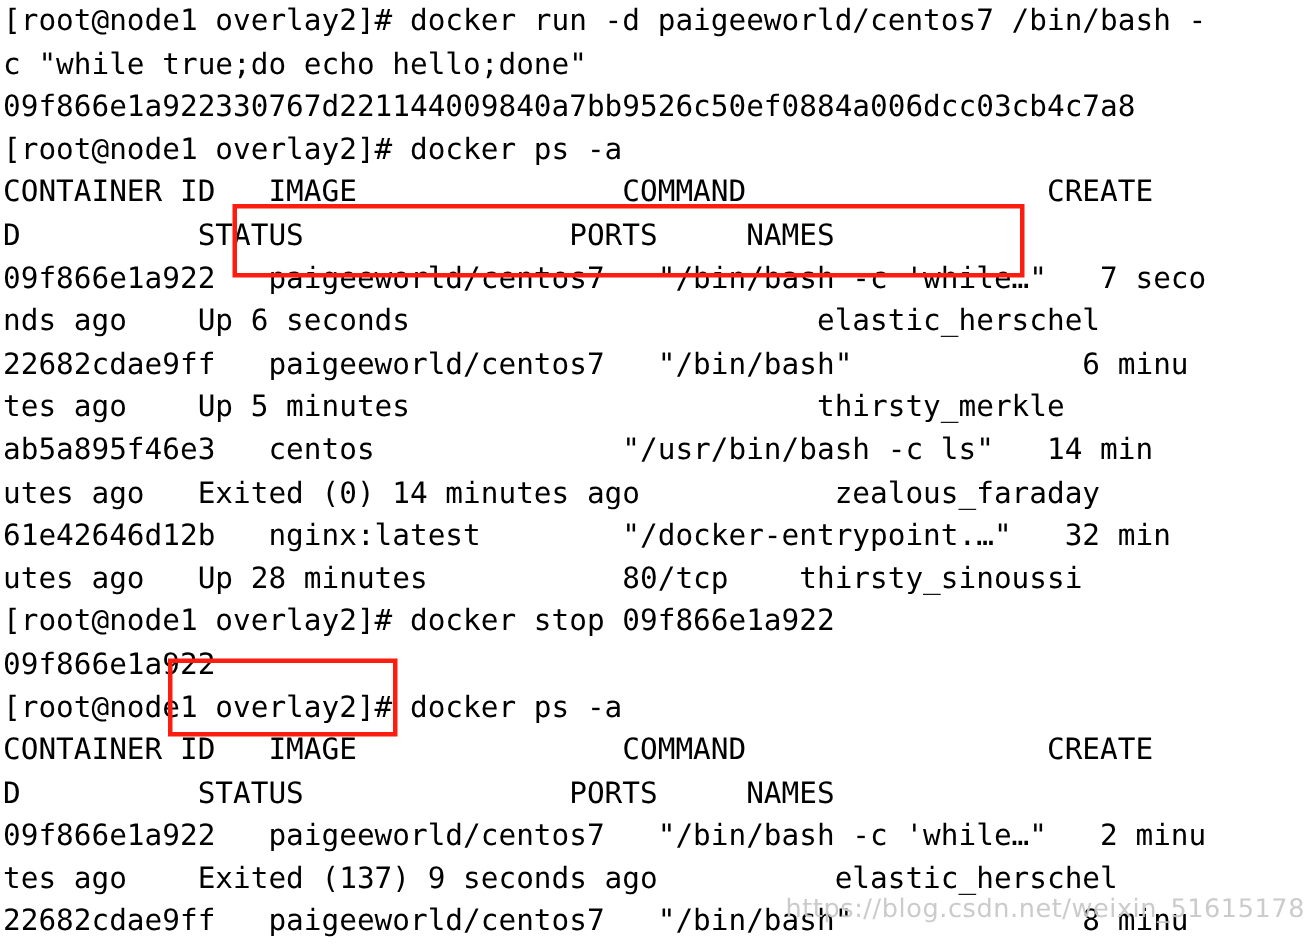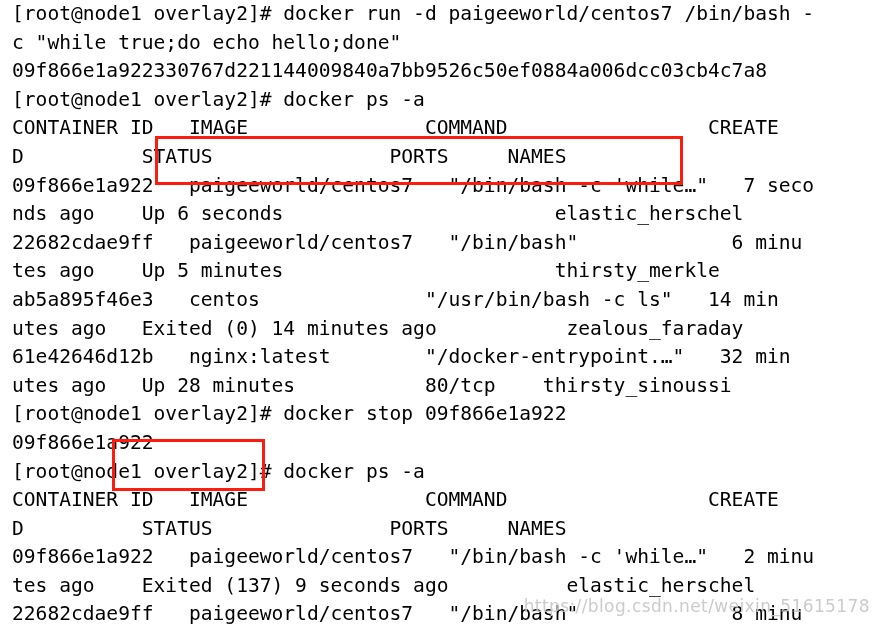--- a/index.html
+++ b/index.html
@@ -33,21 +33,21 @@
     line-height: 28.6px;
     letter-spacing: 0px;
     white-space: pre;
     z-index: 2;
   }
 
   .line {
     height: 28.6px;
     white-space: pre;
     margin: 0;
-    padding: 0 0 0 12px;
+    padding: 0 0 0 2px;
   }
 
   
   .annot-box {
     position: absolute;
     border: 3px solid #fc1c10;
     background: transparent;
     z-index: 5;
     pointer-events: none;
     box-sizing: border-box;

